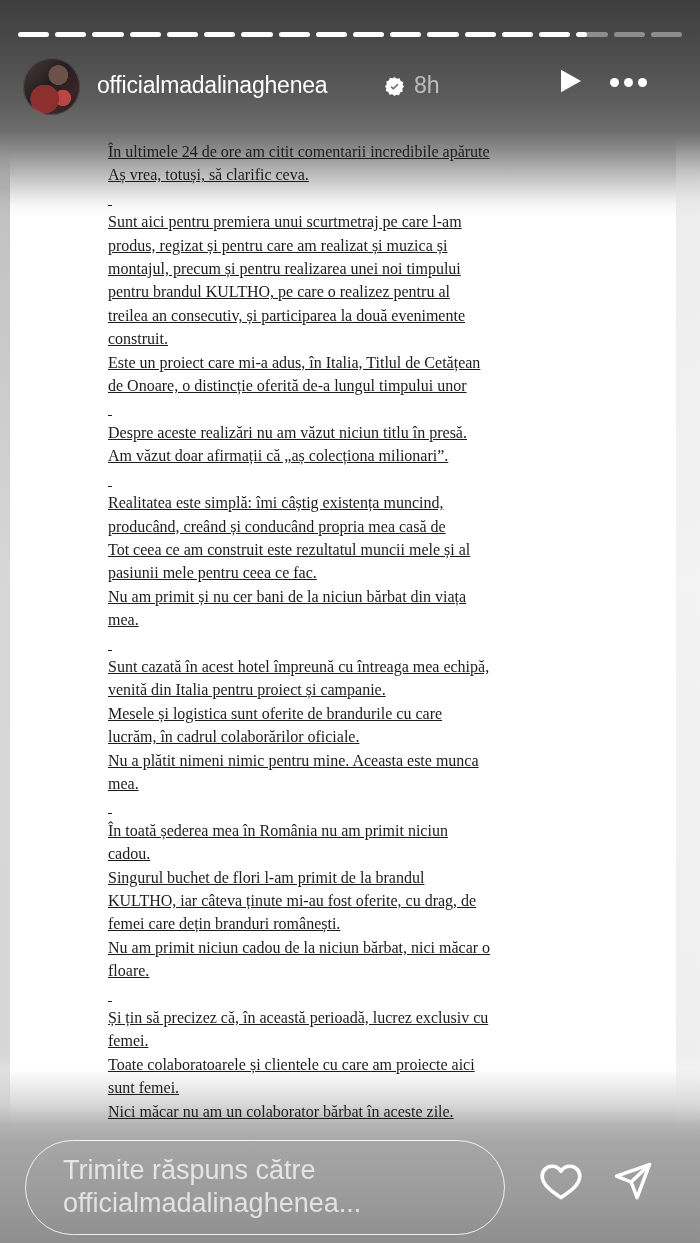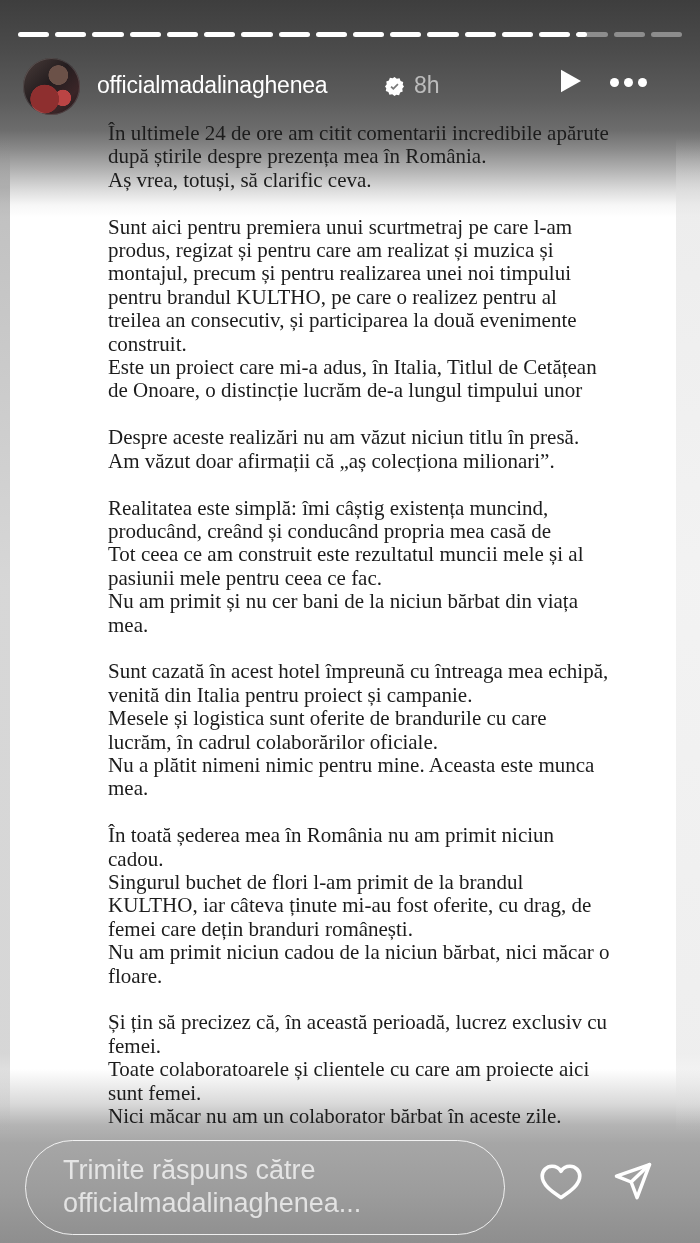--- a/index.html
+++ b/index.html
@@ -42,23 +42,23 @@
   #username{position:absolute;left:97px;top:18px;color:#fff;font-size:23px;
     letter-spacing:-.2px;white-space:nowrap;}
   #verified{position:absolute;left:385px;top:23px;width:19px;height:19px;}
   #timestamp{position:absolute;left:414px;top:18px;color:rgba(255,255,255,.6);font-size:23px;text-align:right;}
   #play-btn{position:absolute;left:553px;top:10px;width:32px;height:34px;cursor:pointer;}
   #more-btn{position:absolute;left:610px;top:22px;width:46px;height:12px;cursor:pointer;
     display:flex;gap:5px;align-items:center;}
   #more-btn i{width:9px;height:9px;border-radius:50%;background:#fff;}
 
   
-  #story-text{position:absolute;left:108px;top:122px;width:492px;
-    font-family:"Liberation Serif",serif;font-size:21px;line-height:23.4px;
-    color:#1c1c1c;}
+  #story-text{position:absolute;left:108px;top:140px;width:492px;
+    font-family:"Liberation Serif",serif;font-size:16px;line-height:23.4px;
+    color:#1c1c1c;text-decoration:underline;}
   #story-text .ln{white-space:nowrap;}
   #story-text .ln.blank{white-space:normal;}
 
   
   #reply-input{position:absolute;left:25px;top:1140px;width:480px;height:95px;
     box-sizing:border-box;border:1.6px solid rgba(255,255,255,.85);border-radius:48px;
     padding:13px 20px 8px 37px;cursor:text;}
   #reply-input .ph{color:rgba(255,255,255,.72);font-size:27px;line-height:33px;}
   #heart-btn{position:absolute;left:538px;top:1159px;width:46px;height:46px;cursor:pointer;}
   #share-btn{position:absolute;left:611px;top:1160px;width:44px;height:44px;cursor:pointer;}
@@ -110,31 +110,30 @@
     </div>
     <div id="more-btn">
         <i></i>
         <i></i>
         <i></i>
       </div>
   </div>
 
   <div id="story-text">
       <div class="ln">În ultimele 24 de ore am citit comentarii incredibile apărute</div>
-      <div class="ln">după știrile despre prezența mea în România.</div>
       <div class="ln">Aș vrea, totuși, să clarific ceva.</div>
       <div class="ln blank">&nbsp;</div>
       <div class="ln">Sunt aici pentru premiera unui scurtmetraj pe care l-am</div>
       <div class="ln">produs, regizat și pentru care am realizat și muzica și</div>
       <div class="ln">montajul, precum și pentru realizarea unei noi timpului</div>
       <div class="ln">pentru brandul KULTHO, pe care o realizez pentru al</div>
       <div class="ln">treilea an consecutiv, și participarea la două evenimente</div>
       <div class="ln">construit.</div>
       <div class="ln">Este un proiect care mi-a adus, în Italia, Titlul de Cetățean</div>
-      <div class="ln">de Onoare, o distincție lucrăm de-a lungul timpului unor</div>
+      <div class="ln">de Onoare, o distincție oferită de-a lungul timpului unor</div>
       <div class="ln blank">&nbsp;</div>
       <div class="ln">Despre aceste realizări nu am văzut niciun titlu în presă.</div>
       <div class="ln">Am văzut doar afirmații că „aș colecționa milionari”.</div>
       <div class="ln blank">&nbsp;</div>
       <div class="ln">Realitatea este simplă: îmi câștig existența muncind,</div>
       <div class="ln">producând, creând și conducând propria mea casă de</div>
       <div class="ln">Tot ceea ce am construit este rezultatul muncii mele și al</div>
       <div class="ln">pasiunii mele pentru ceea ce fac.</div>
       <div class="ln">Nu am primit și nu cer bani de la niciun bărbat din viața</div>
       <div class="ln">mea.</div>

